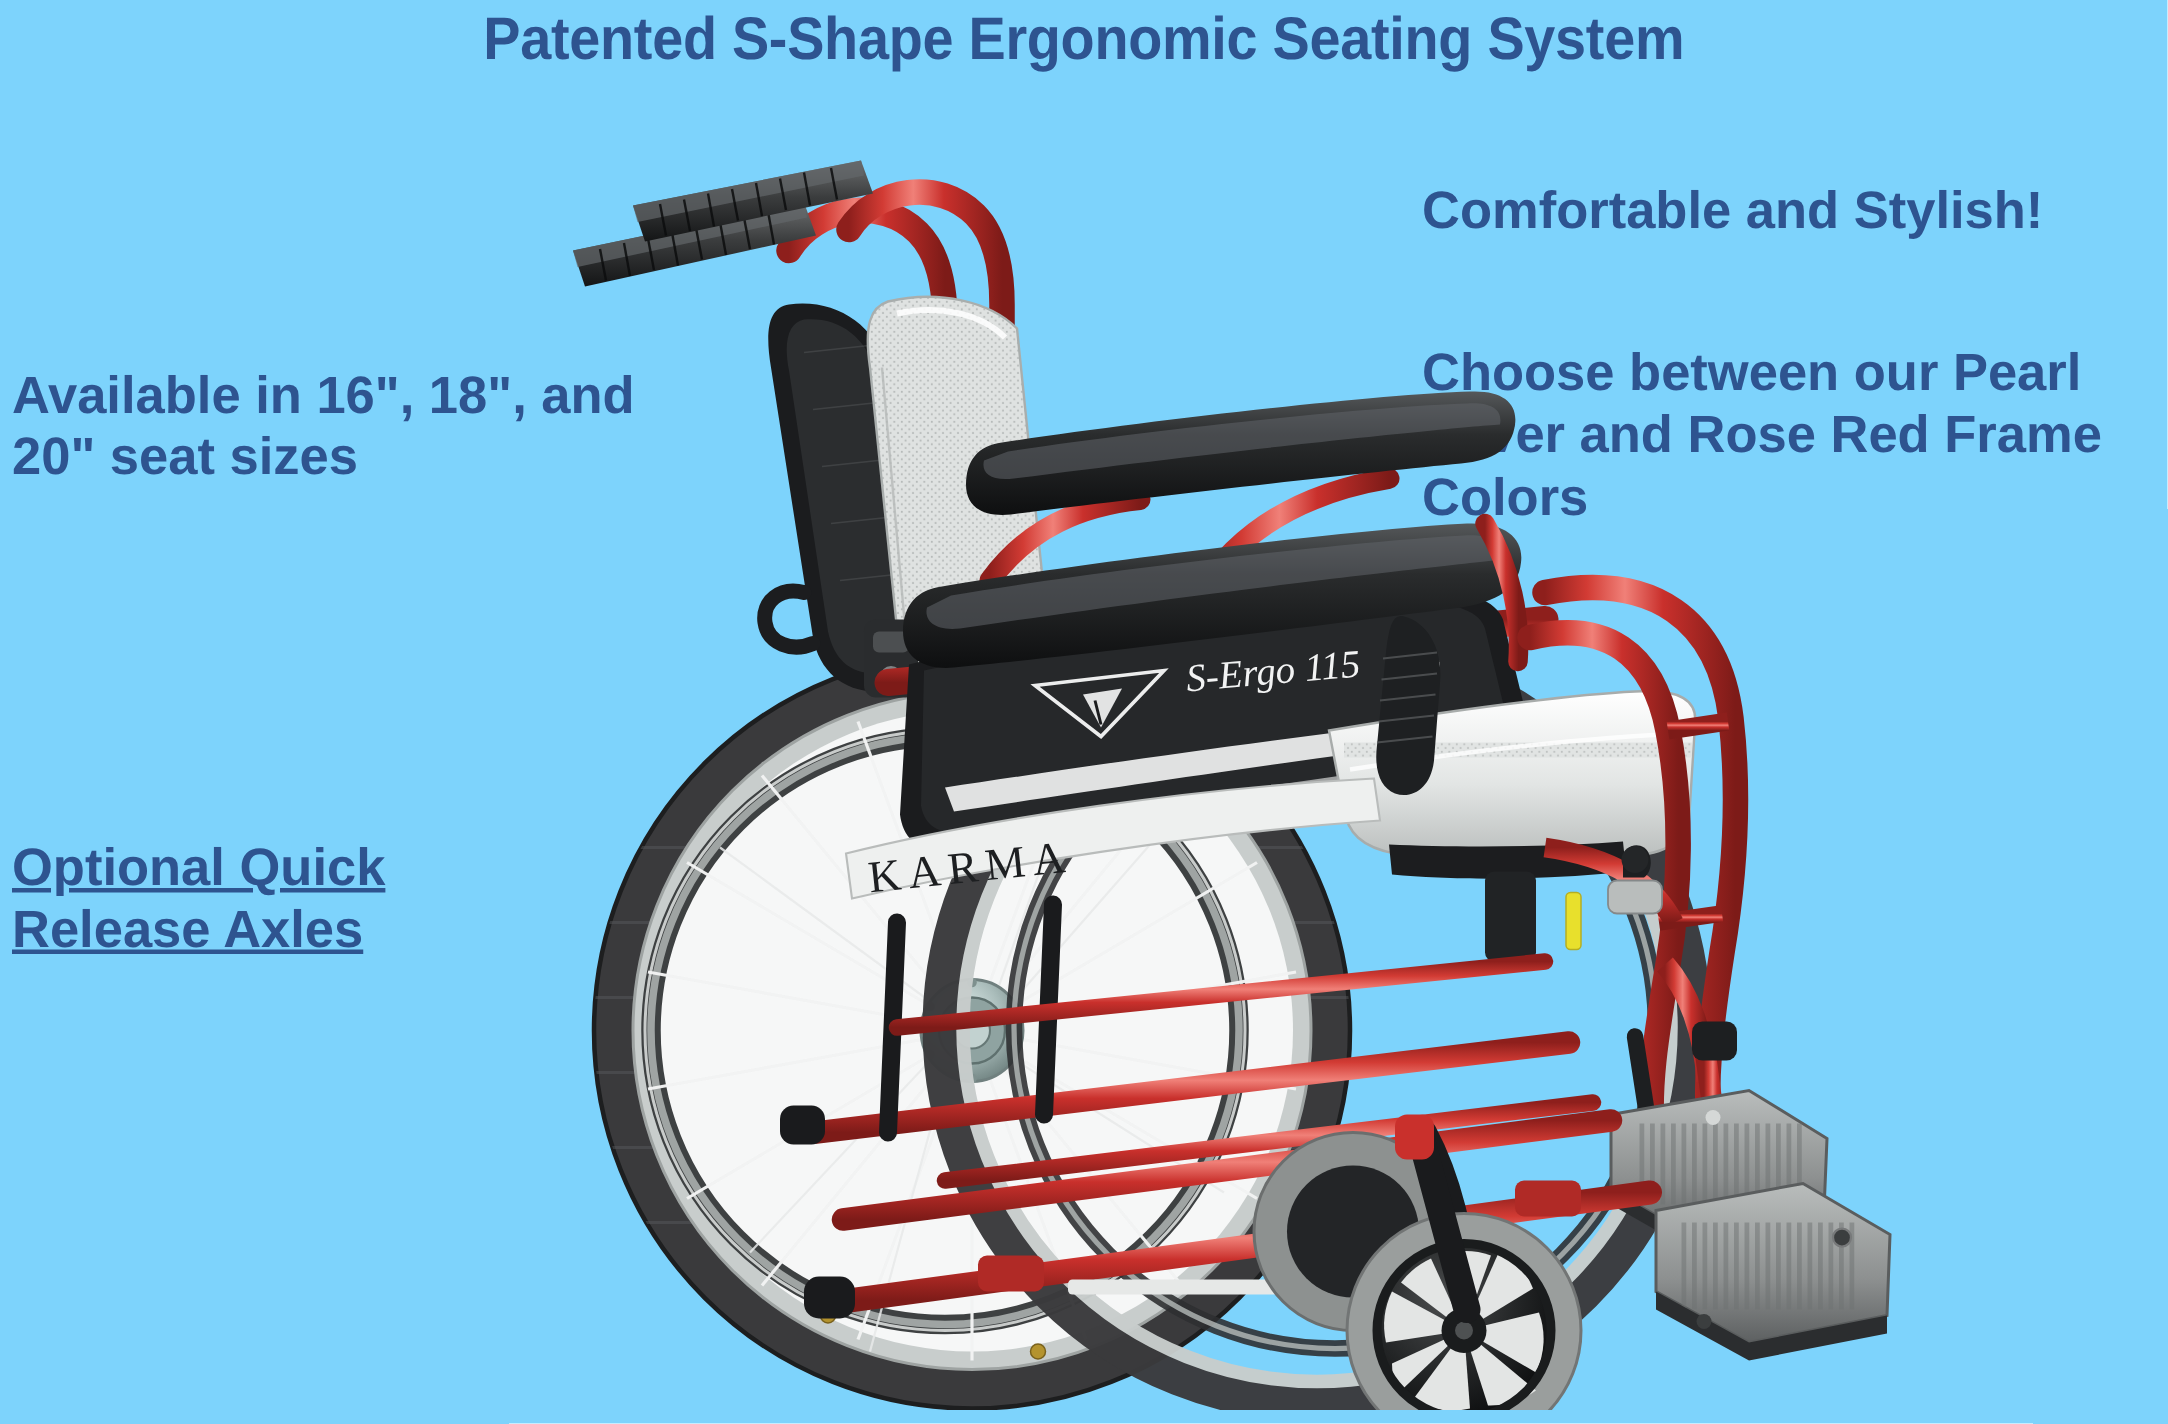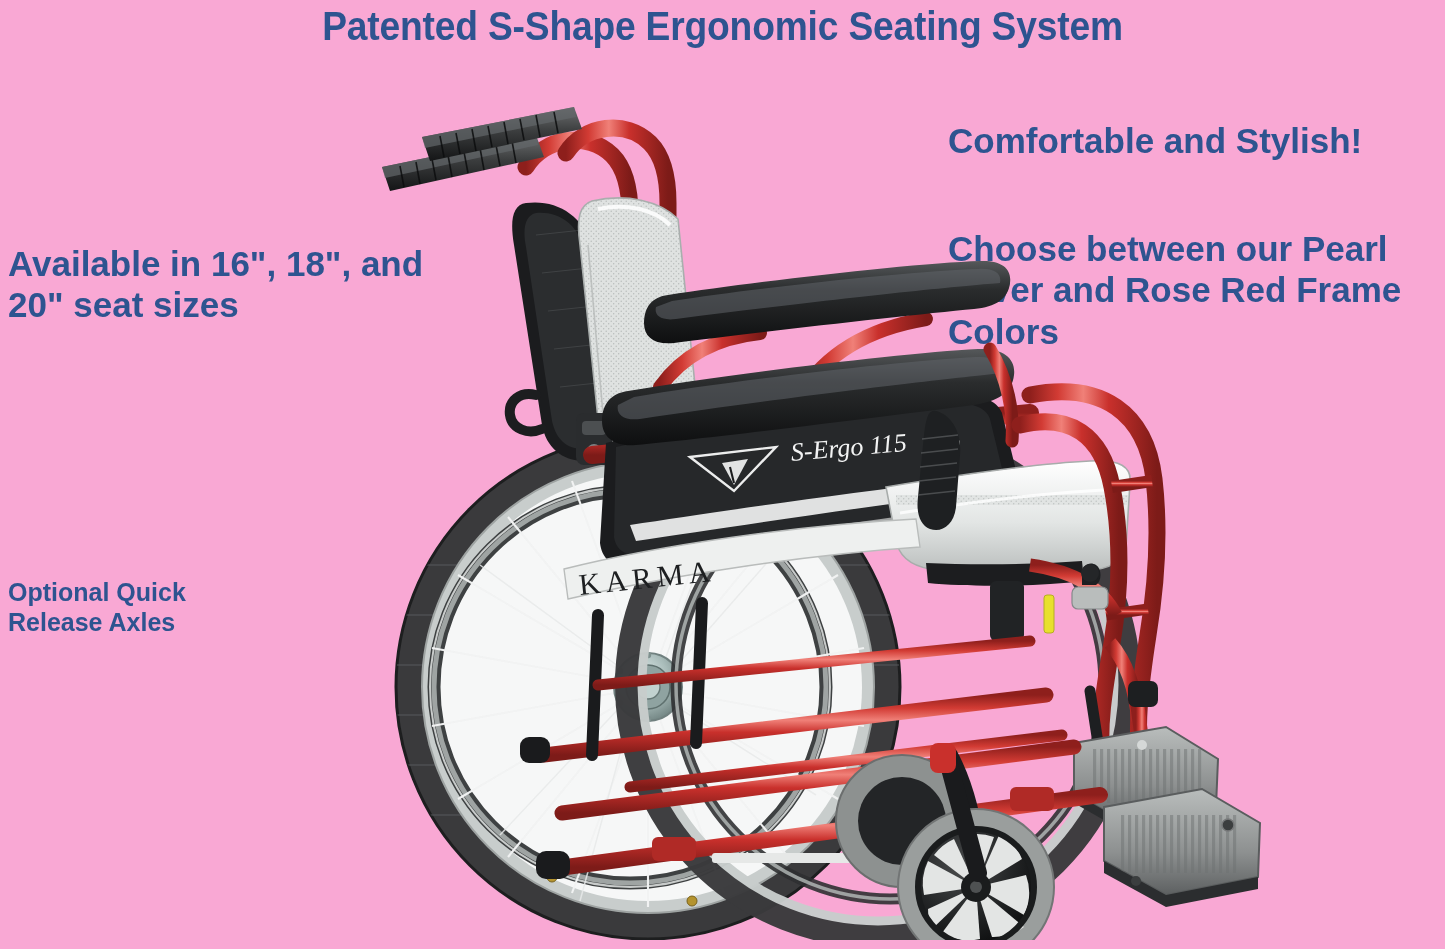--- a/index.html
+++ b/index.html
@@ -1,31 +1,31 @@
 <!DOCTYPE html>
 <html><head>
 <meta charset="utf-8">
 <title>Wheelchair Product Infographic</title>
 <style>
   html,body{margin:0;padding:0;background:#ffffff;}
   body{width:1445px;height:949px;position:relative;overflow:hidden;
        font-family:"Liberation Sans","DejaVu Sans",sans-serif;}
 
-  .canvas{position:absolute;inset:0;background:#f9a8d4;}
+  .canvas{position:absolute;inset:0;background:#7dd3fc;}
 
   
   .txt{position:absolute;color:#2e5490;font-weight:bold;white-space:pre;line-height:1.18;}
 
   #title{left:0;right:0;top:3px;text-align:center;font-size:40px;
          letter-spacing:-0.2px;font-stretch:condensed;
          font-family:"Liberation Sans Narrow","Liberation Sans","DejaVu Sans Condensed",sans-serif;
          transform:scaleX(0.93);transform-origin:50% 50%;}
 
   #seat-sizes{left:8px;top:243px;font-size:35px;width:520px;}
-  #axles{left:8px;top:578px;font-size:25px;width:340px;}
+  #axles{left:8px;top:558px;font-size:35px;width:340px;text-decoration:underline;}
   #stylish{left:948px;top:120px;font-size:35px;width:500px;}
   #colors{left:948px;top:228px;font-size:35px;width:500px;}
 
   
   #chair{position:absolute;left:330px;top:95px;width:980px;height:845px;}
   #chair svg{display:block;width:100%;height:100%;}
 </style>
 </head>
 <body>
 

